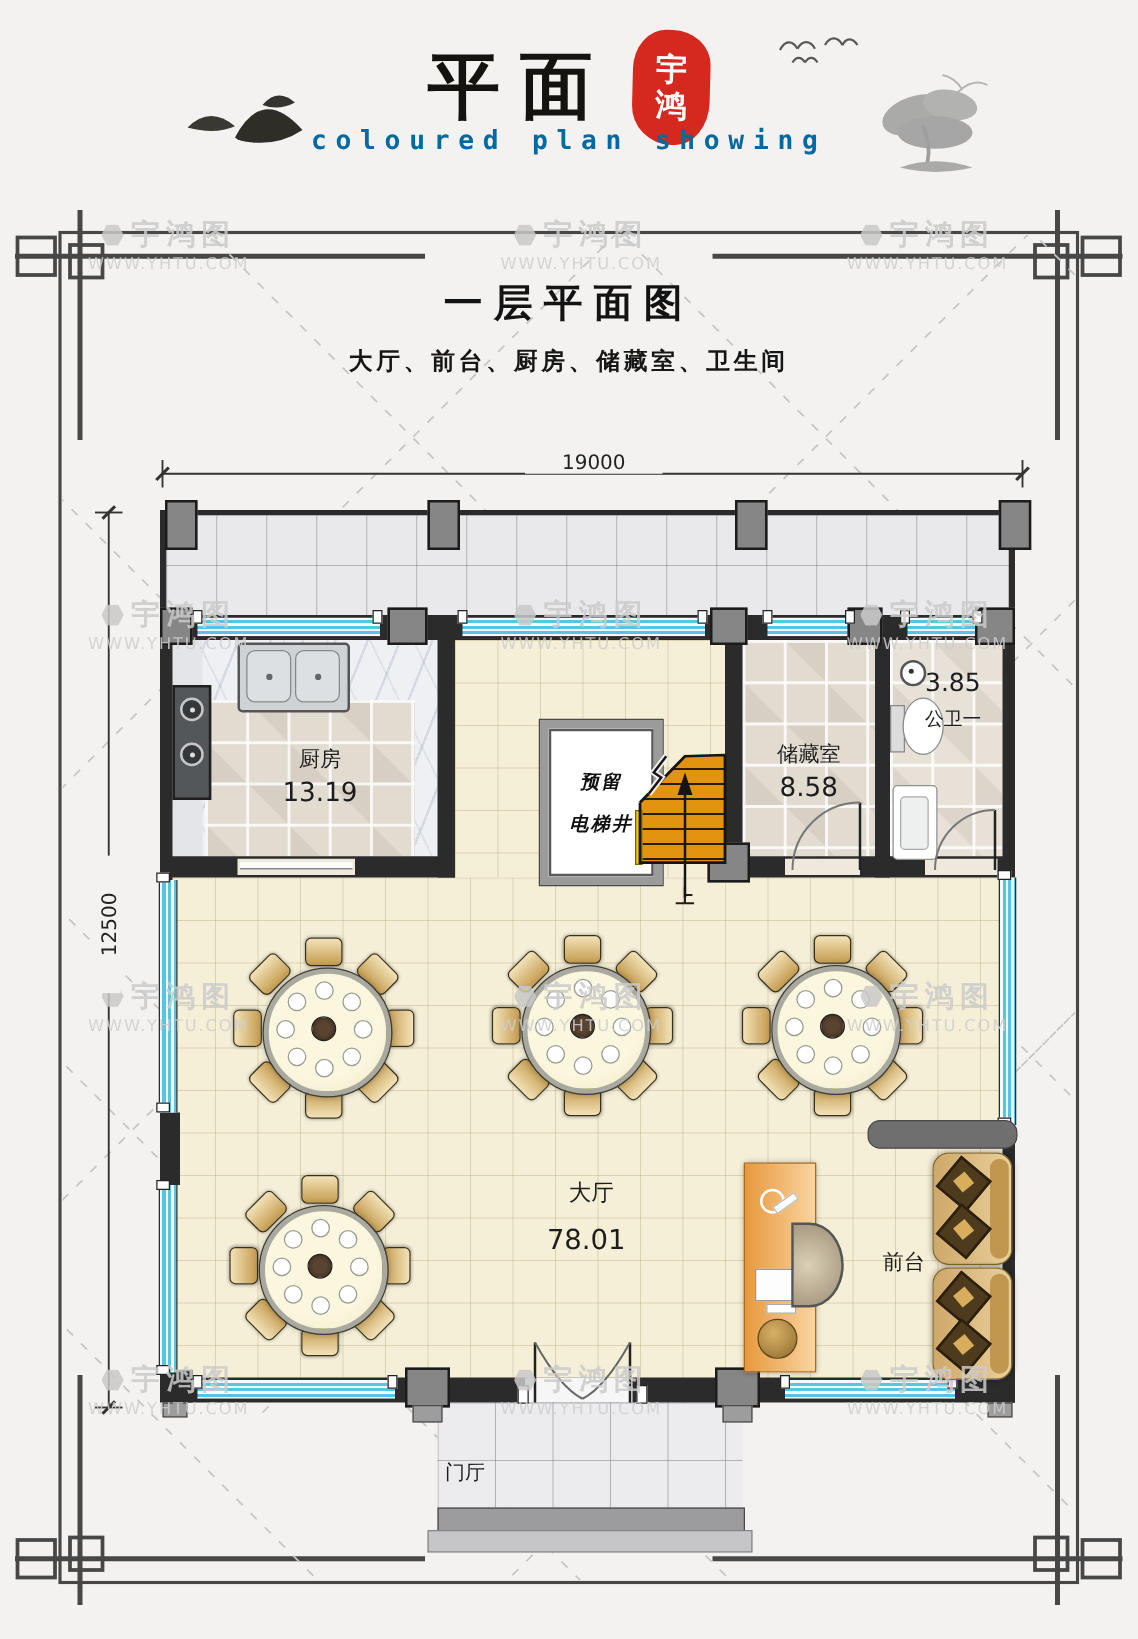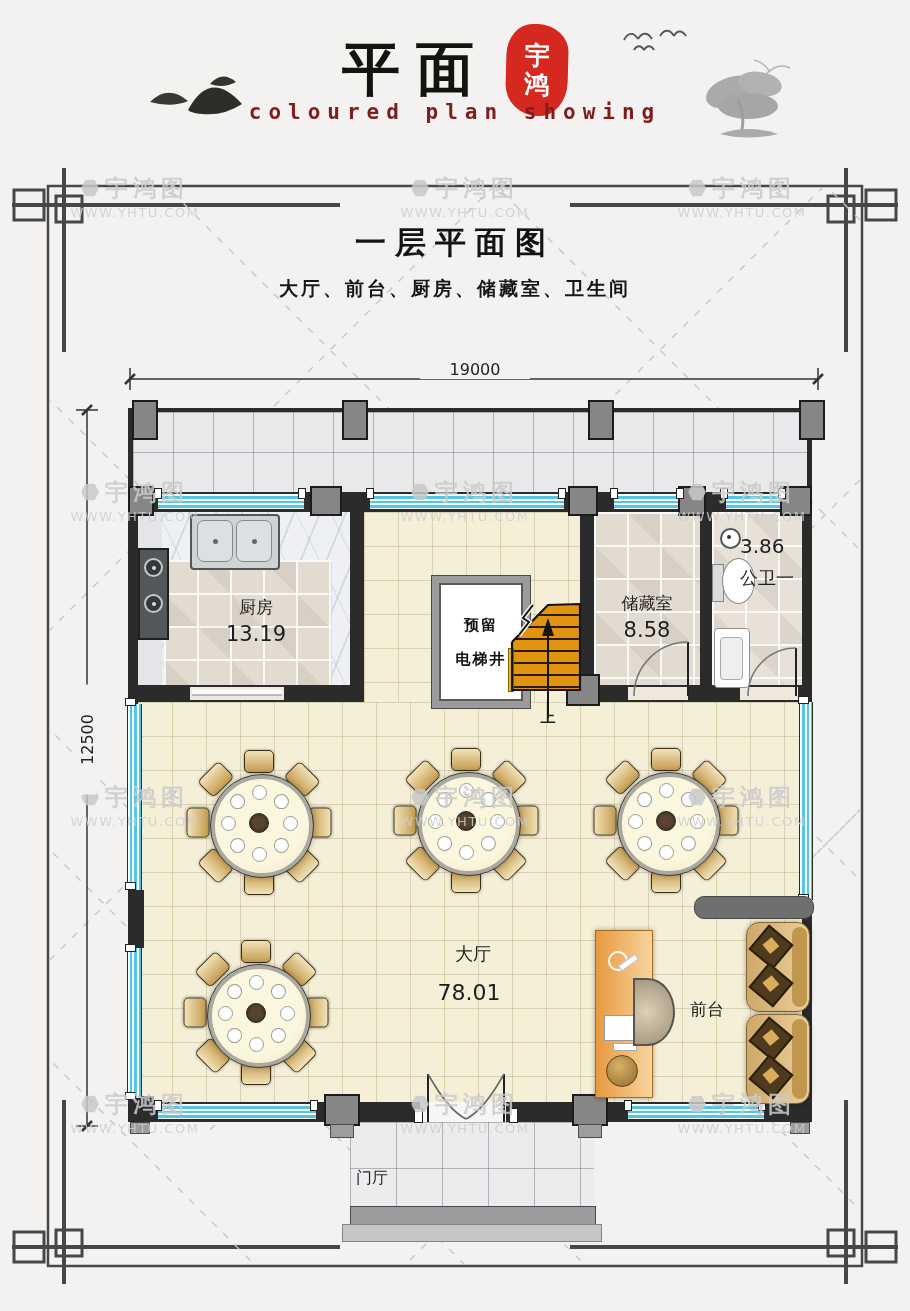--- a/index.html
+++ b/index.html
@@ -6,21 +6,21 @@
   body{width:910px;height:1311px;position:relative;background:#f3f2f0;overflow:hidden;
        font-family:"DejaVu Sans","Liberation Sans",sans-serif;}
   .abs{position:absolute;box-sizing:border-box;}
   
   #hdr-row{position:absolute;left:0;right:0;top:24px;display:flex;justify-content:center;align-items:center;gap:16px;}
   .hdr-big{font-family:"DejaVu Serif","Liberation Serif",serif;font-size:58px;font-weight:700;color:#151310;letter-spacing:16px;}
   #seal{width:62px;height:92px;background:#d5281e;border-radius:42% 50% 44% 52%/34% 30% 38% 34%;
         display:flex;flex-direction:column;align-items:center;justify-content:center;gap:2px;transform:rotate(1.5deg);}
   #seal span{color:#fff;font-size:25px;font-weight:700;line-height:1.1;}
   #hdr-sub{position:absolute;left:0;right:0;top:100px;text-align:center;font-family:"DejaVu Sans Mono","Liberation Mono",monospace;
-           font-size:21px;font-weight:600;letter-spacing:7px;color:#7f1d1d;}
+           font-size:21px;font-weight:600;letter-spacing:7px;color:#0369a1;}
   
   #plan-title{position:absolute;left:0;right:0;top:222px;text-align:center;font-size:31px;font-weight:700;letter-spacing:9px;color:#131313;}
   #plan-rooms{position:absolute;left:0;right:0;top:276px;text-align:center;font-size:19px;font-weight:600;letter-spacing:3px;color:#161616;}
   
   .wm{position:absolute;transform:translate(-50%,-50%);text-align:center;z-index:6;pointer-events:none;opacity:.85;}
   .wm-row{display:flex;align-items:center;justify-content:center;gap:6px;}
   .wm-ico{width:18px;height:18px;background:#c9c9c9;display:inline-block;
           clip-path:polygon(25% 3%,75% 3%,100% 50%,75% 97%,25% 97%,0 50%);}
   .wm-brand{font-size:23px;font-weight:700;letter-spacing:5px;color:#cbcbcb;}
   .wm-site{font-size:13px;letter-spacing:1.5px;color:#cecece;margin-top:1px;}
@@ -34,21 +34,21 @@
   .wf{background:#ffffff;border:1.5px solid #222;}
   .tile-terr{background-color:#e9e9ec;background-image:linear-gradient(rgba(110,110,118,.45) 1px,transparent 1px),linear-gradient(90deg,rgba(110,110,118,.45) 1px,transparent 1px);background-size:40px 40px;}
   .tile-hall{background-color:#f5efd7;background-image:linear-gradient(rgba(150,135,80,.28) 1px,transparent 1px),linear-gradient(90deg,rgba(150,135,80,.28) 1px,transparent 1px);background-size:34px 34px;}
   .tile-porch{background-color:#ececef;background-image:linear-gradient(rgba(120,120,126,.5) 1px,transparent 1px),linear-gradient(90deg,rgba(120,120,126,.5) 1px,transparent 1px);background-size:46px 46px;}
   .patch{background-color:#e2dbd0;background-image:linear-gradient(rgba(255,255,255,.8) 2px,transparent 2px),linear-gradient(90deg,rgba(255,255,255,.8) 2px,transparent 2px),linear-gradient(45deg,rgba(120,105,85,.10) 25%,transparent 25% 75%,rgba(120,105,85,.10) 75%);background-size:33px 33px,33px 33px,66px 66px;}
   .patch2{background-color:#e7e1d8;}
   .marble{background-color:#eef0f4;background-image:repeating-linear-gradient(112deg,rgba(140,150,175,.25) 0 2px,transparent 2px 24px),repeating-linear-gradient(64deg,rgba(150,158,180,.18) 0 1.5px,transparent 1.5px 31px);}
   .lbl{position:absolute;color:#1d1d1d;z-index:7;white-space:nowrap;}
   
   #elev{position:absolute;left:304px;top:168px;width:84px;height:118px;background:#fff;border:7px solid #9b9b9b;outline:1.5px solid #4a4a4a;box-shadow:inset 0 0 0 2px #5a5a5a;display:flex;flex-direction:column;align-items:center;justify-content:center;gap:15px;}
-  #elev div{font-size:15px;font-weight:700;letter-spacing:2px;color:#111;}
+  #elev div{font-size:15px;font-weight:700;letter-spacing:2px;color:#111;font-style:italic;}
   #stair{position:absolute;left:384px;top:196px;width:68px;height:86px;background:repeating-linear-gradient(180deg,#e2930f 0 10px,#271d06 10px 12px);clip-path:polygon(0 44%,52% 0,100% 0,100% 100%,0 100%);}
   #stair-strip{position:absolute;left:380px;top:240px;width:4px;height:42px;background:#f0c414;border:1px solid #7a6206;}
   .sink-outer{position:absolute;left:62px;top:106px;width:86px;height:52px;background:#cfd3d6;border:2px solid #555;border-radius:4px;}
   .basin{position:absolute;width:34px;height:40px;top:4px;background:#dde0e3;border:1.5px solid #888;border-radius:7px;}
   .basin i{position:absolute;left:50%;top:50%;width:5px;height:5px;margin:-2.5px;background:#666;border-radius:50%;}
   #stove{position:absolute;left:10px;top:140px;width:27px;height:88px;background:#54575a;border:2px solid #202020;}
   .burner{position:absolute;left:4px;width:15px;height:15px;border-radius:50%;background:#35383b;border:2px solid #c6c6c6;}
   .burner i{position:absolute;left:50%;top:50%;width:4px;height:4px;margin:-2px;background:#ddd;border-radius:50%;}
   #shower{position:absolute;left:592px;top:120px;width:17px;height:17px;border-radius:50%;background:#fff;border:2px solid #555;}
   #shower i{position:absolute;left:5px;top:5px;width:4px;height:4px;background:#333;border-radius:50%;}
@@ -397,25 +397,25 @@
         </span>
     </div>
 
     <div class="step1"></div>
     <div class="step2"></div>
 
     <div class="lbl" style="left:78px;top:188px;width:100px;text-align:center;font-size:17px;">厨房</div>
     <div class="lbl" style="left:78px;top:214px;width:100px;text-align:center;font-size:21px;">13.19</div>
     <div class="lbl" style="left:462px;top:184px;width:114px;text-align:center;font-size:17px;">储藏室</div>
     <div class="lbl" style="left:462px;top:210px;width:114px;text-align:center;font-size:21px;">8.58</div>
-    <div class="lbl" style="left:612px;top:126px;font-size:20px;">3.86</div>
-    <div class="lbl" style="left:612px;top:158px;font-size:18px;">公卫一</div>
+    <div class="lbl" style="left:612px;top:126px;font-size:20px;">3.85</div>
+    <div class="lbl" style="left:612px;top:158px;font-size:15px;">公卫一</div>
     <div class="lbl" style="left:300px;top:534px;width:90px;text-align:center;font-size:18px;">大厅</div>
     <div class="lbl" style="left:296px;top:572px;width:90px;text-align:center;font-size:22px;">78.01</div>
-    <div class="lbl" style="left:562px;top:590px;font-size:17px;">前台</div>
+    <div class="lbl" style="left:578px;top:590px;font-size:17px;">前台</div>
     <div class="lbl" style="left:228px;top:760px;font-size:16px;">门厅</div>
     <div class="lbl" style="left:406px;top:300px;width:28px;text-align:center;font-size:15px;font-weight:600;">上</div>
   </div>
 
   <svg width="684" height="840" style="z-index:8;pointer-events:none;">
 
     <path d="M384,234 L420,197 L452,196 M384,234 V282 H452 V196" stroke="#151515" stroke-width="2.2" fill="none"></path>
     <path d="M391,227 L401,214 L395,210 L405,197" stroke="#f3f2f0" stroke-width="5" fill="none"></path>
     <path d="M391,227 L401,214 L395,210 L405,197" stroke="#151515" stroke-width="2" fill="none"></path>
     <line x1="420" y1="310" x2="420" y2="225" stroke="#151515" stroke-width="2"></line>

